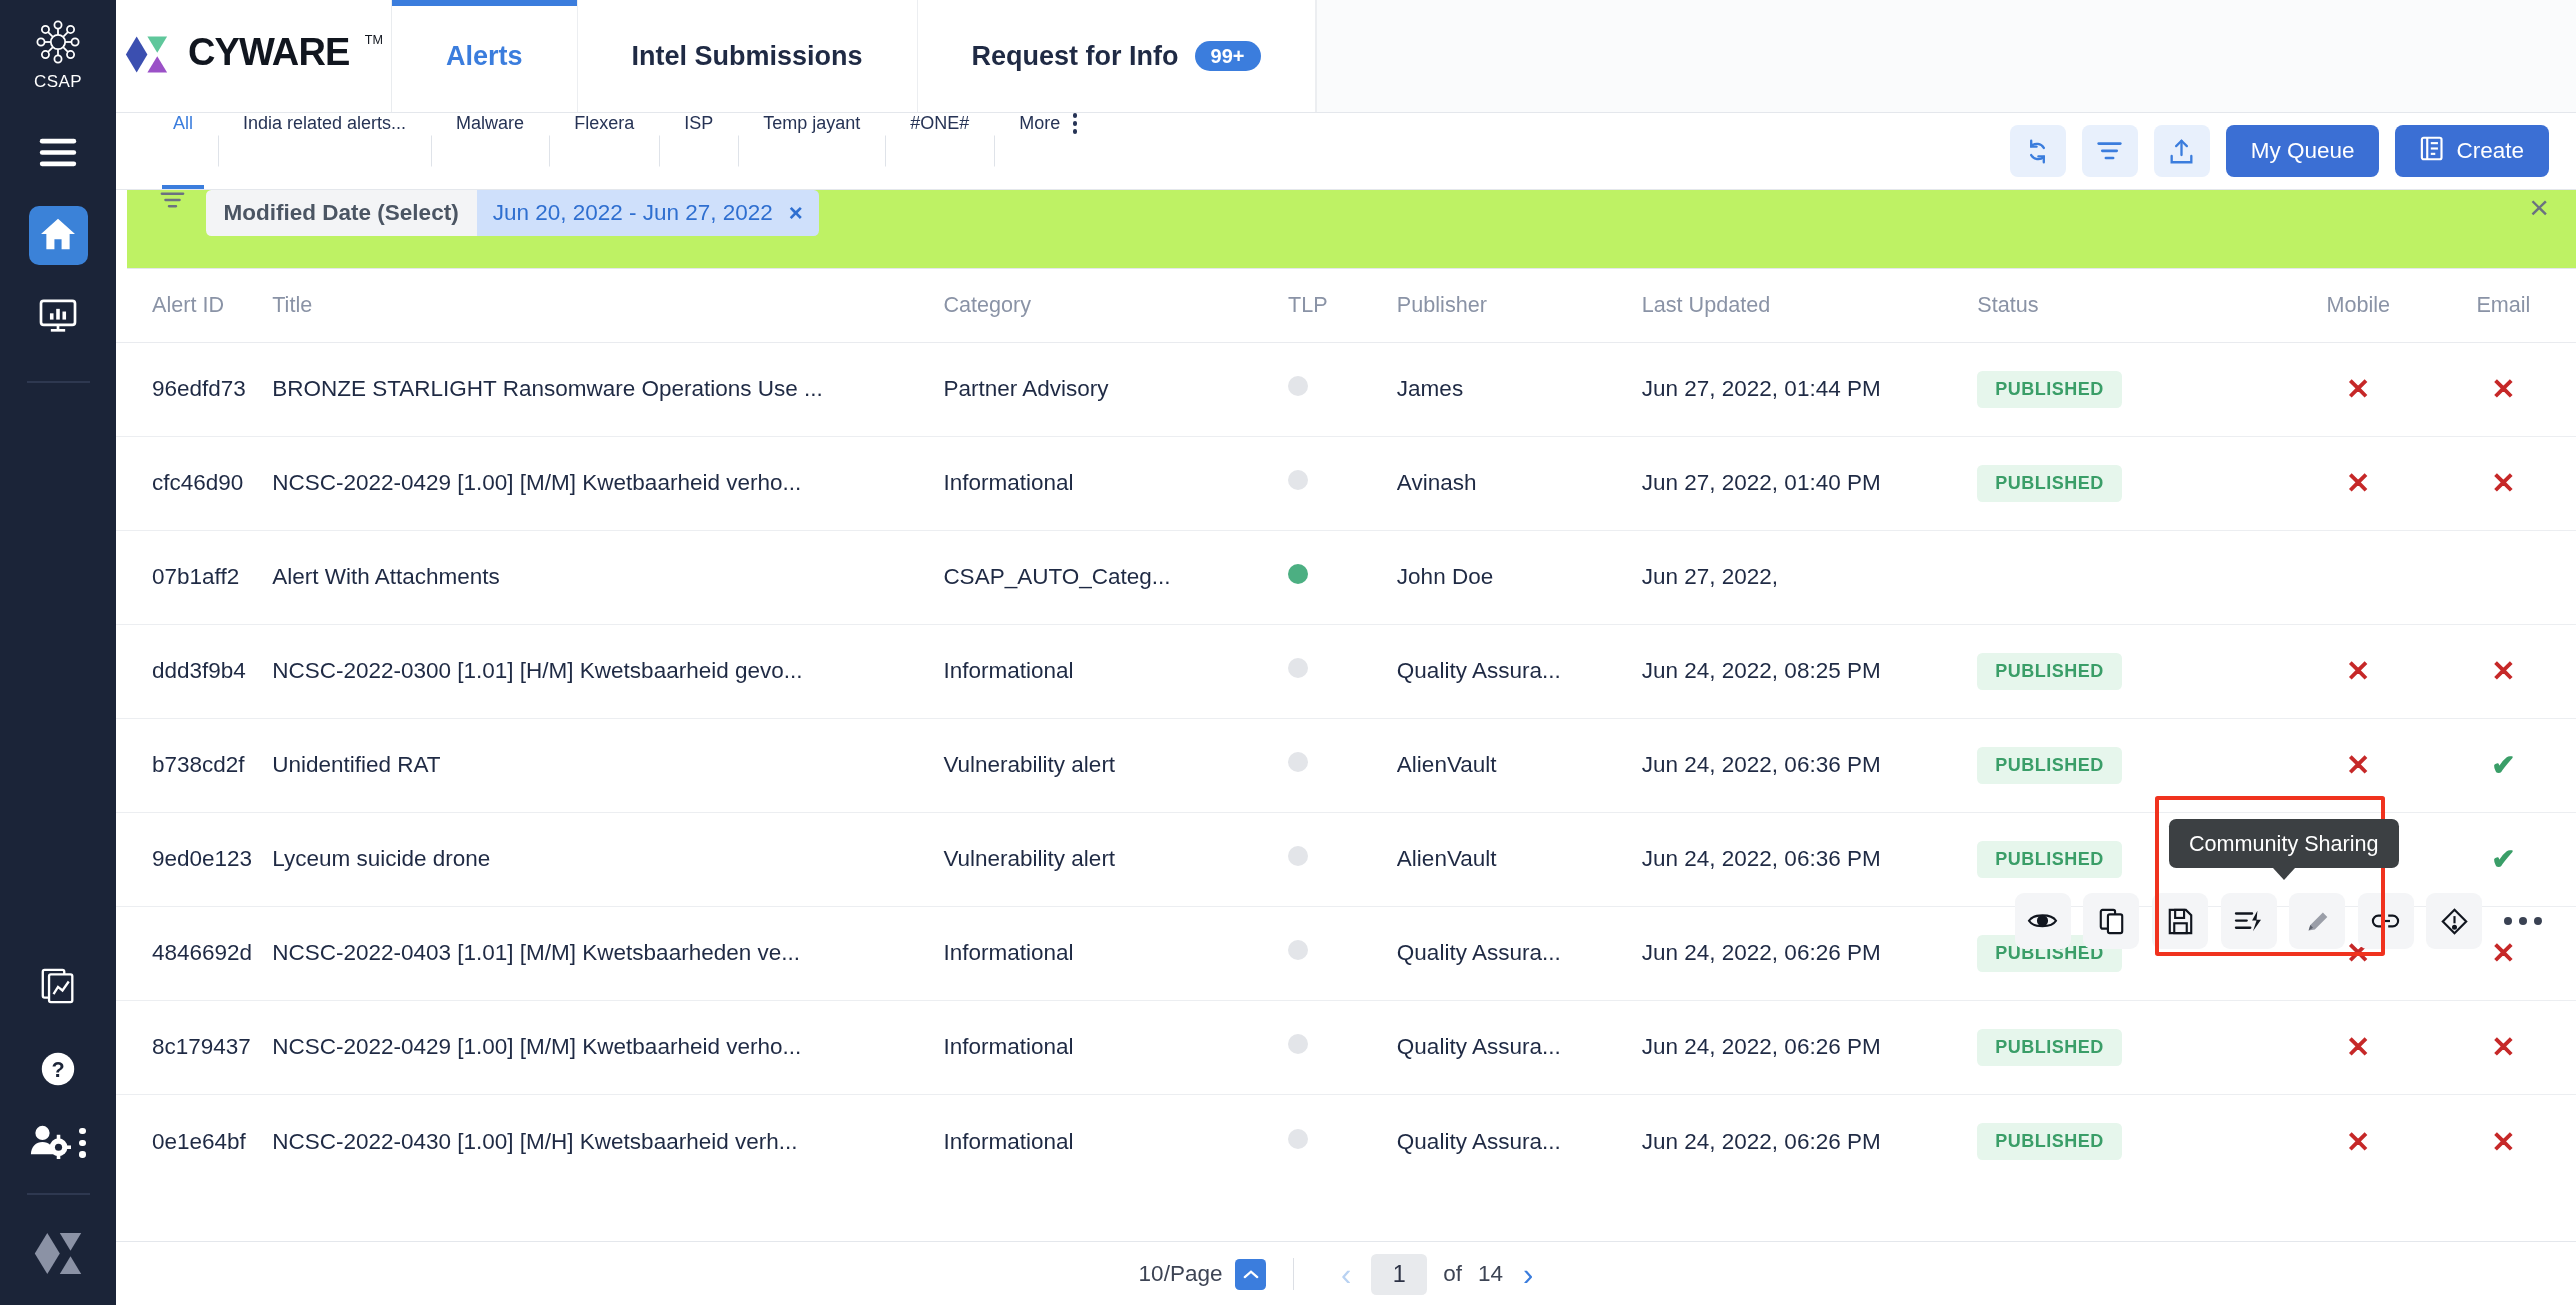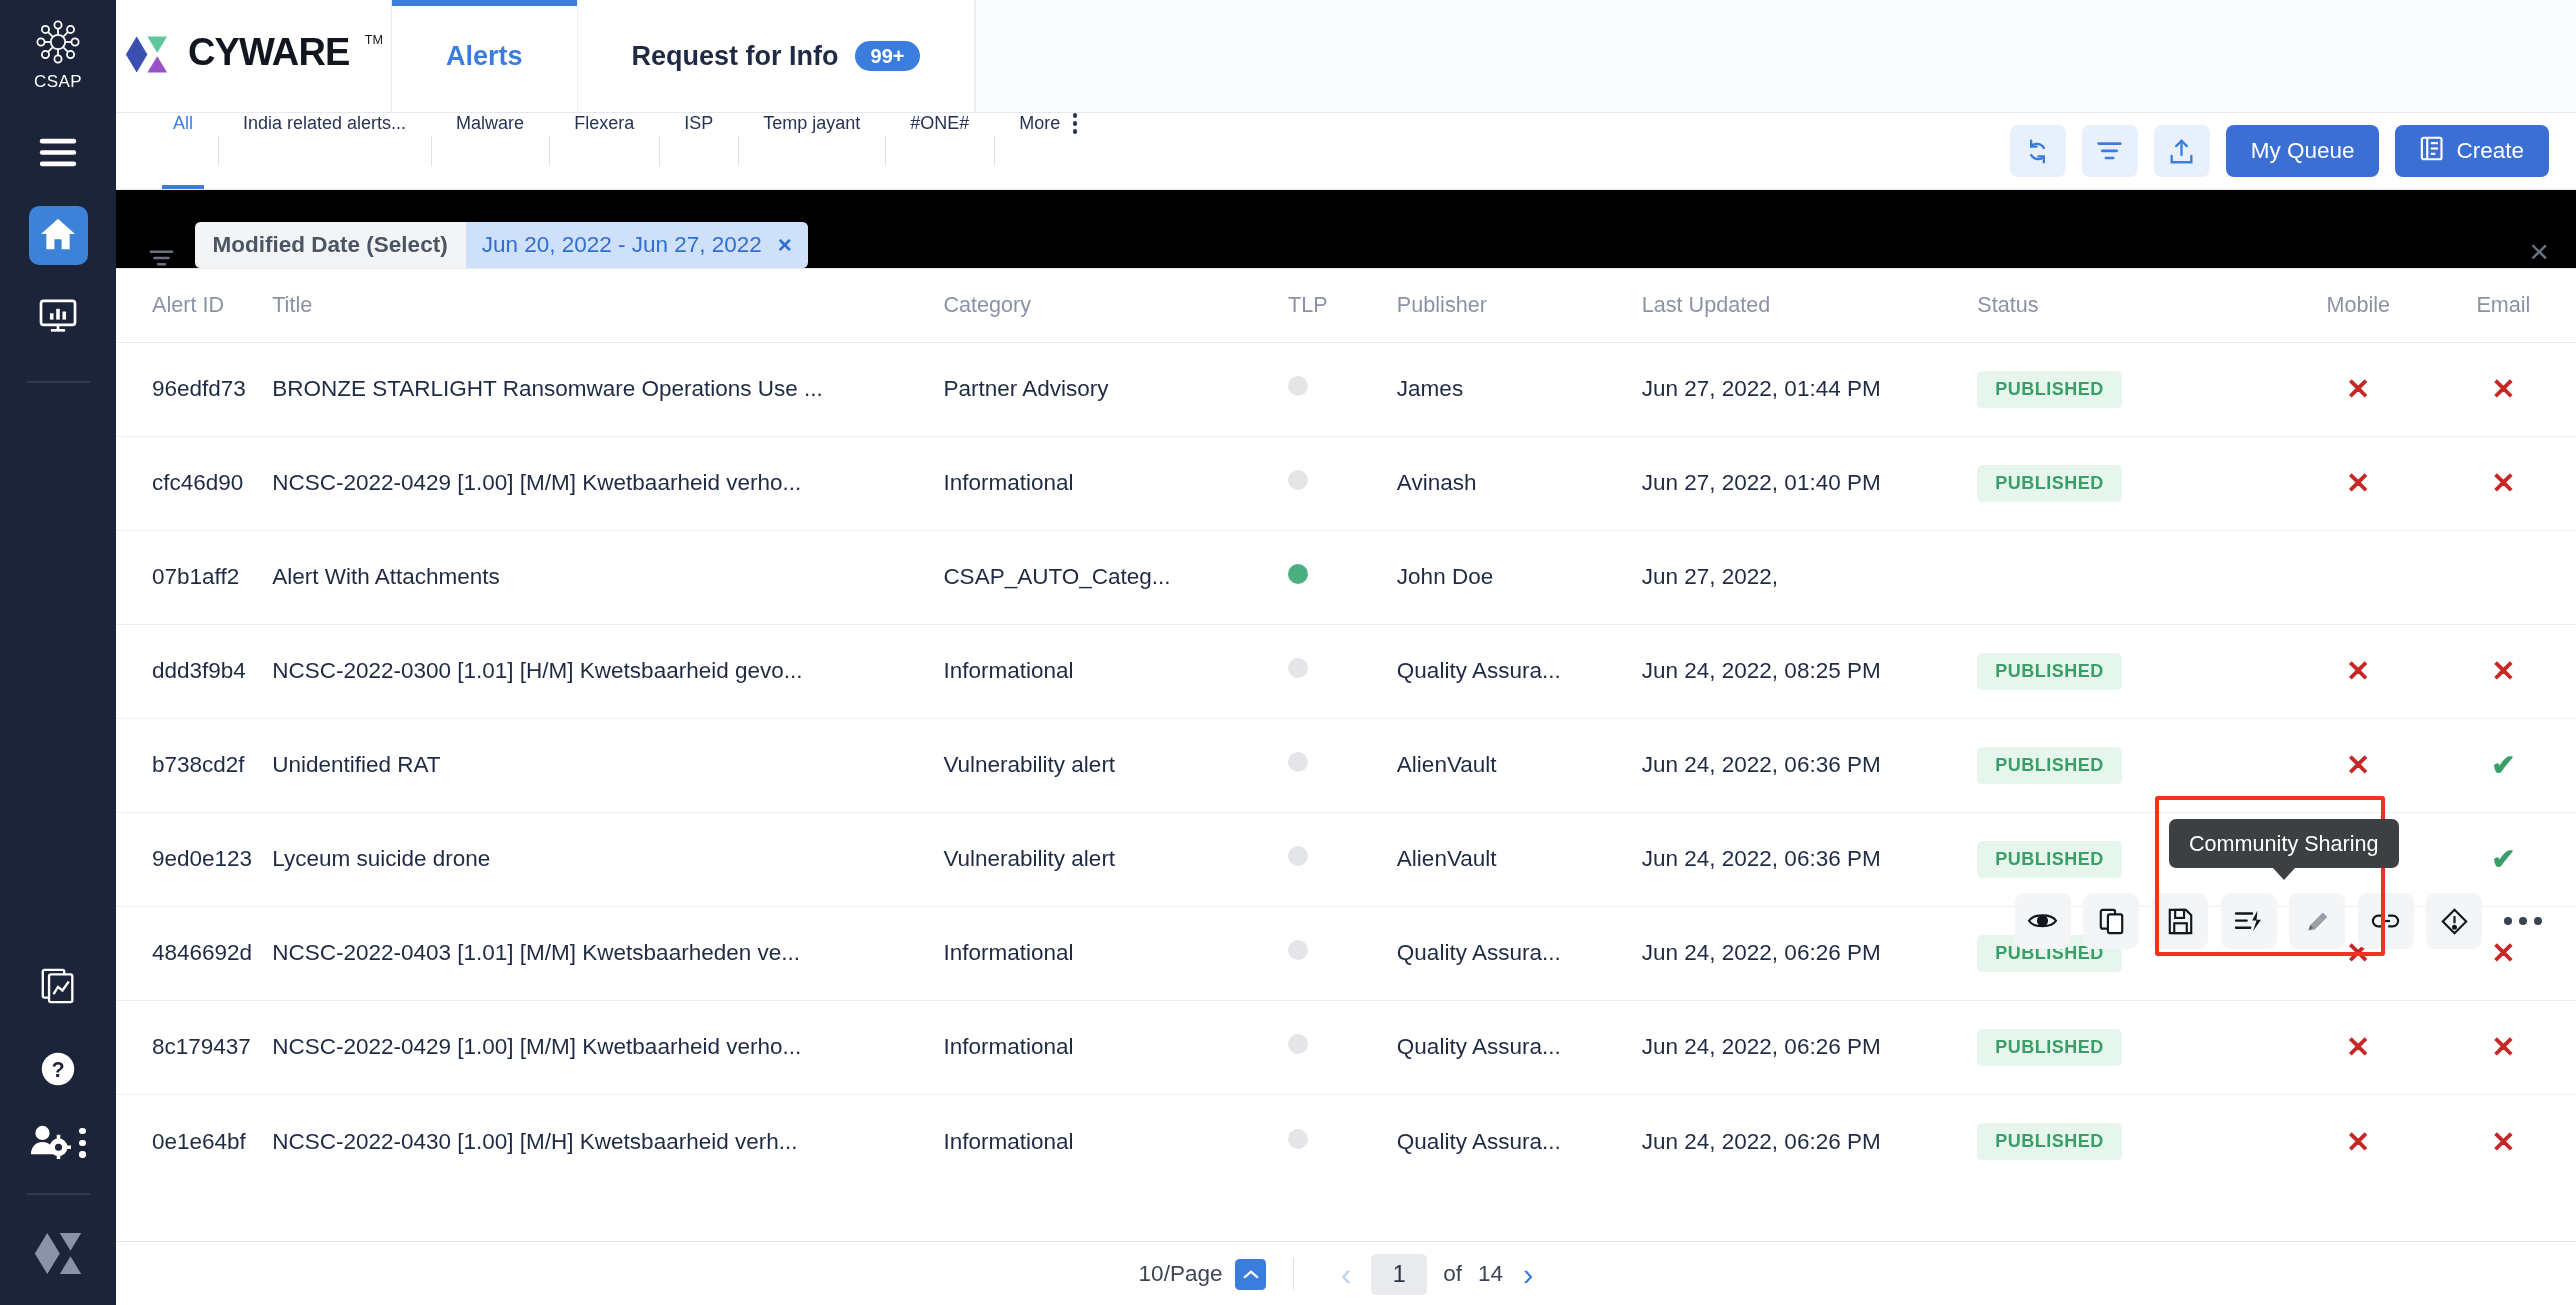--- a/index.html
+++ b/index.html
@@ -95,22 +95,22 @@
     display:flex; align-items:center; justify-content:center; cursor:pointer;
   }
   .pill-btn {
     height: 52px; border-radius: 8px; background:#3b6fd4; color:#fff;
     display:flex; align-items:center; justify-content:center; gap: 12.6px;
     padding: 0 25px; font-size: 22.5px; font-weight: 400; cursor:pointer;
   }
 
   
   .filterbar {
-    height: 79px; flex: 0 0 79px; display:flex; align-items:flex-end;
-    padding: 0 27px 0 25px; border-bottom:0.9px solid #e4e7ec; background:#000000;
+    height: 79px; flex: 0 0 79px; display:flex; align-items:flex-start;
+    padding: 0 27px 0 25px; border-bottom:0.9px solid #e4e7ec; background:#bef264;margin-left:11px;
   }
   .filter-icon { width: 41px; display:flex; align-items:center; justify-content:center; }
   .chipset { display:flex; align-items:stretch; margin-left: 12.6px; border-radius:5.4px; overflow:hidden;}
   .chip-label {
     background:#f3f4f6; color:#4b5563; font-size: 22.5px; font-weight:600;
     padding: 9px 18px; display:flex; align-items:center;
   }
   .chip-value {
     background:#cfe0fb; color:#2f6fd0; font-size: 22.5px;
     padding: 9px 16px; display:flex; align-items:center; gap: 16px; cursor:pointer;
@@ -323,20 +323,23 @@
               <path d="M26 44 L48 44 L37 26 Z" fill="#9b51c7"></path>
             </svg>
           </span>
           <span class="brand-word">CYWARE</span>
           <span class="brand-tm">TM</span>
         </div>
       </div>
 
       <div class="top-tab active">
         <span>Alerts</span>
+      </div>
+      <div class="top-tab">
+        <span>Intel Submissions</span>
       </div>
       <div class="top-tab">
         <span>Request for Info</span>
         <span class="badge-99">99+</span>
       </div>
       <div class="topbar-fill"></div>
     </header>
 
     <div class="subnav">
       <div class="subnav-tabs">

